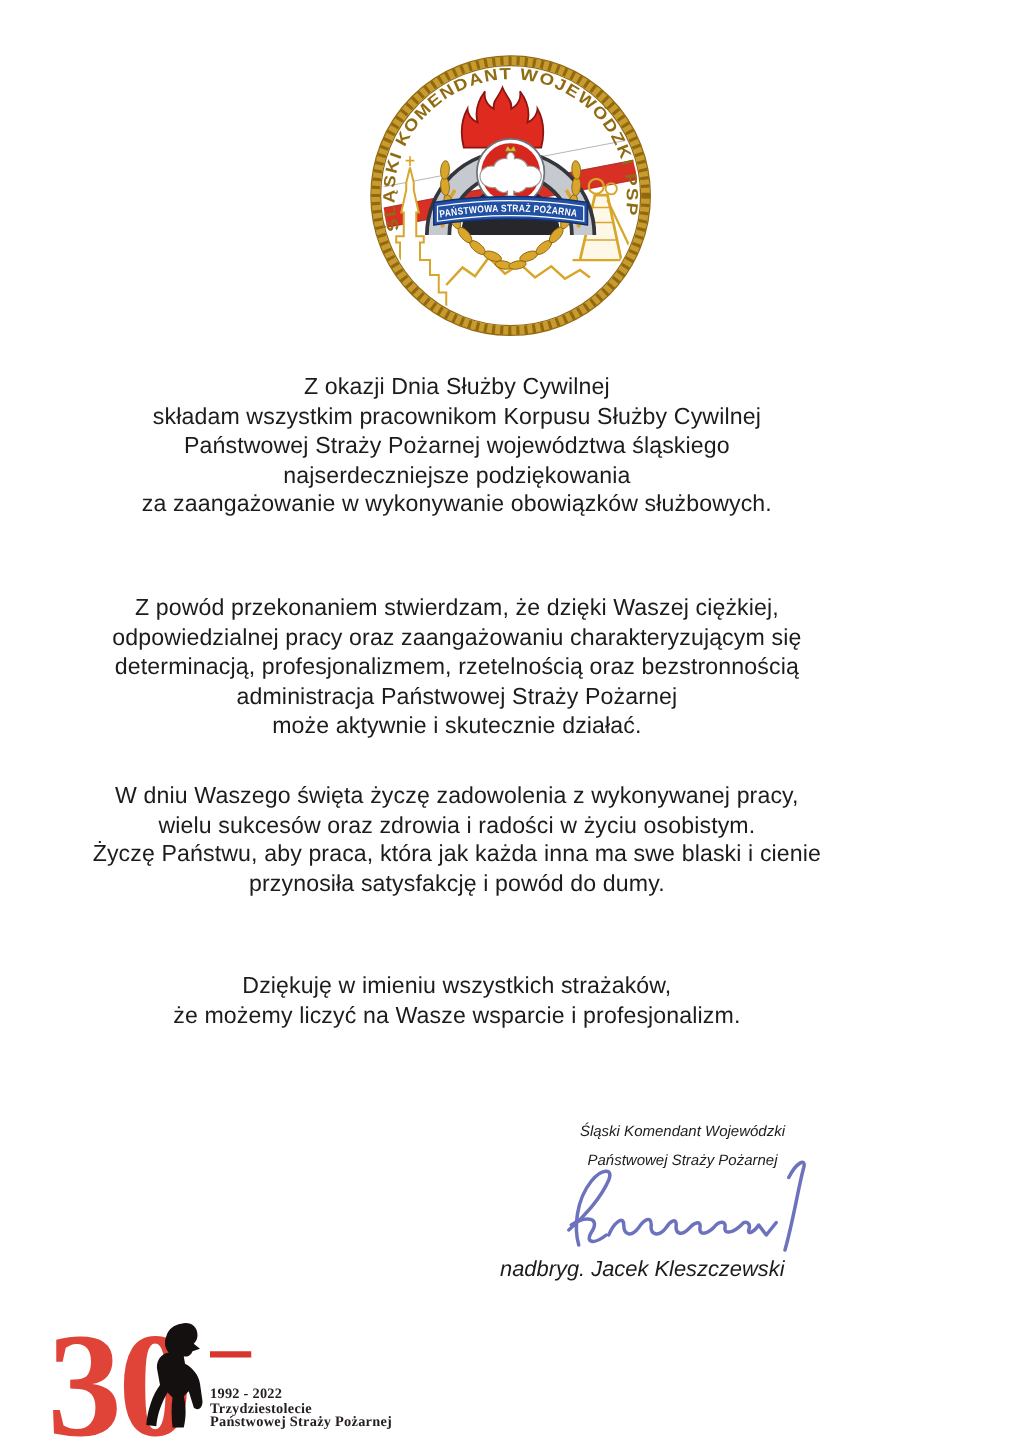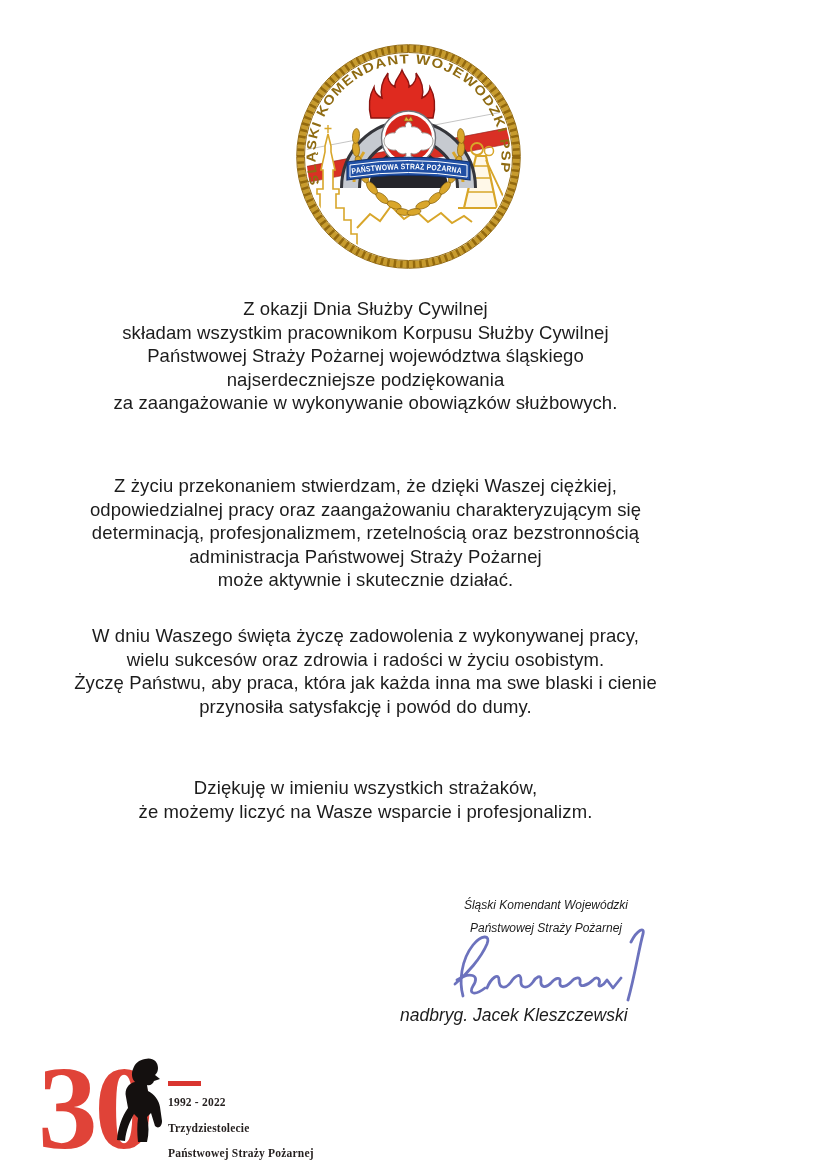--- a/index.html
+++ b/index.html
@@ -29,23 +29,23 @@
     position:absolute;left:400px;top:1004px;width:292px;text-align:left;
     font-style:italic;font-size:17.5px;line-height:22px;color:#1c1c1c;
   }
   
   .anniv{position:absolute;left:41px;top:1053px;width:300px;height:108px;}
   .anniv-num{position:absolute;left:0;top:2px;width:170px;height:104px;}
   .anniv-col{position:absolute;left:127px;top:28px;width:170px;}
   .anniv-dash{width:33px;height:5px;background:#d9352f;}
   .anniv-line{
     font-family:"Liberation Serif",serif;font-weight:bold;
-    font-size:11.5px;line-height:11.5px;color:#241f1e;letter-spacing:.2px;margin-top:14px;
-  }
-  .anniv-line.first{margin-top:11px;}
+    font-size:11.5px;line-height:11.5px;color:#241f1e;letter-spacing:.2px;
+  }
+  .anniv-line.first{margin-top:24px;}
 </style>
 </head>
 <body>
 
 <div class="page">
 
   <div class="emblem">
     <svg viewBox="0 0 229 229" width="229" height="229">
       <defs>
         <clipPath id="innerClip">
@@ -140,21 +140,21 @@
 
   <div class="para" id="p1">
     <span class="line">Z okazji Dnia Służby Cywilnej</span>
     <span class="line">składam wszystkim pracownikom Korpusu Służby Cywilnej</span>
     <span class="line">Państwowej Straży Pożarnej województwa śląskiego</span>
     <span class="line">najserdeczniejsze podziękowania</span>
     <span class="line">za zaangażowanie w wykonywanie obowiązków służbowych.</span>
   </div>
 
   <div class="para" id="p2">
-    <span class="line">Z życiu przekonaniem stwierdzam, że dzięki Waszej ciężkiej,</span>
+    <span class="line">Z powód przekonaniem stwierdzam, że dzięki Waszej ciężkiej,</span>
     <span class="line">odpowiedzialnej pracy oraz zaangażowaniu charakteryzującym się</span>
     <span class="line">determinacją, profesjonalizmem, rzetelnością oraz bezstronnością</span>
     <span class="line">administracja Państwowej Straży Pożarnej</span>
     <span class="line">może aktywnie i skutecznie działać.</span>
   </div>
 
   <div class="para" id="p3">
     <span class="line">W dniu Waszego święta życzę zadowolenia z wykonywanej pracy,</span>
     <span class="line">wielu sukcesów oraz zdrowia i radości w życiu osobistym.</span>
     <span class="line">Życzę Państwu, aby praca, która jak każda inna ma swe blaski i cienie</span>

